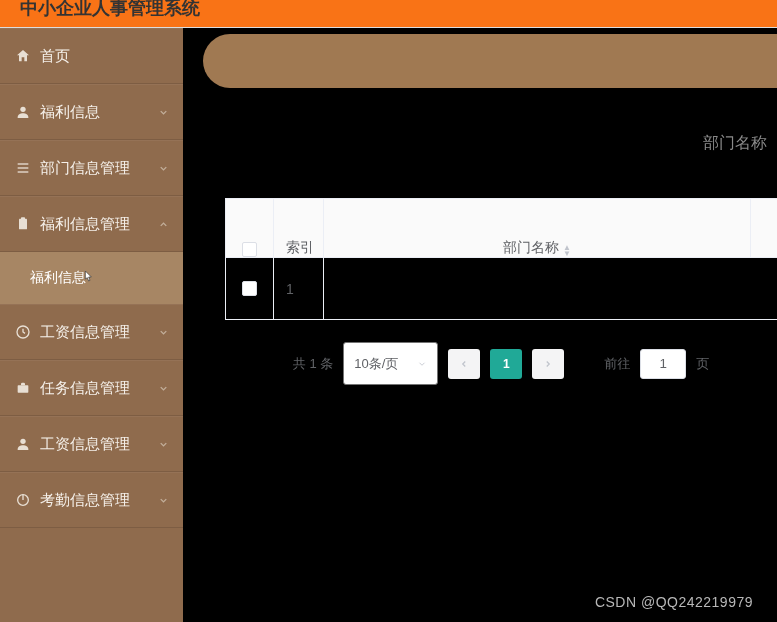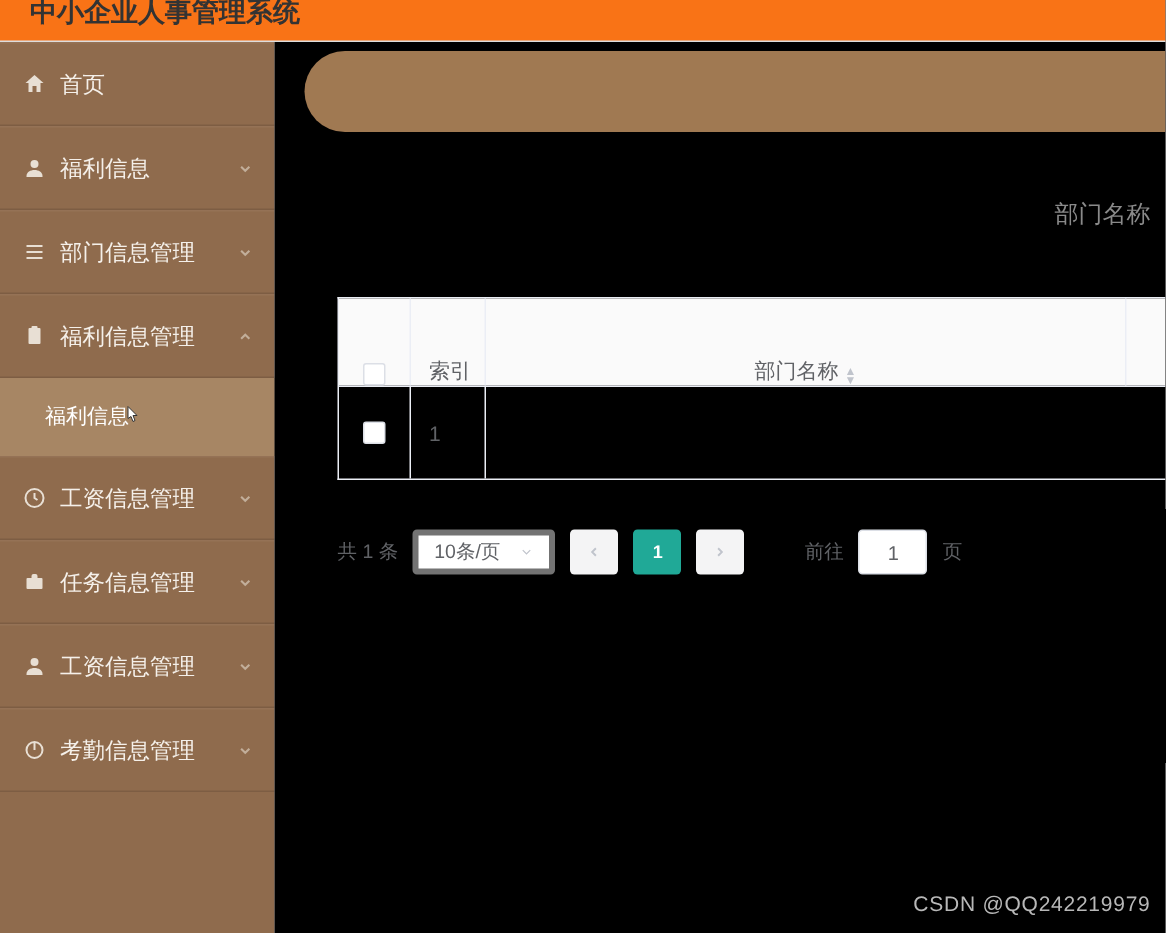--- a/index.html
+++ b/index.html
@@ -23,27 +23,27 @@
 .th { font-weight: 500; color: #606266; align-items: flex-end; }
 .col-check { width: 48px; }
 .col-index { width: 50px; justify-content: flex-start; padding-left: 12px; }
 .col-dept { flex: 1; }
 .col-last { width: 26px; border-right: none; }
 .tbody .trow { display: flex; height: 62px; border-top: 1px solid #ebeef5; }
 .td { color: #606266; }
 .checkbox { width: 15px; height: 15px; border: 1px solid #dcdfe6; border-radius: 2px; background: #fff; }
 .sort-caret { display: inline-flex; flex-direction: column; margin-left: 4px; line-height: 0; }
 .sort-caret span { font-size: 8px; color: #c0c4cc; line-height: 6px; }
-.pagination { display: flex; align-items: center; margin: 33px 0 0 42px; gap: 10px; color: #606266; font-size: 13px; }
-.page-select { width: 95px; height: 30px; border: 4px solid #737373; border-radius: 3px; display: flex; align-items: center; justify-content: space-between; padding: 0 10px; color: #606266; background: #fff; }
+.pagination { display: flex; align-items: center; margin: 22px 0 0 42px; gap: 10px; color: #606266; font-size: 13px; justify-content: center; }
+.page-select { width: 95px; height: 43px; border: 1px solid #737373; border-radius: 3px; display: flex; align-items: center; justify-content: space-between; padding: 0 10px; color: #606266; background: #fff; }
 .page-btn { width: 32px; height: 30px; border-radius: 3px; display: flex; align-items: center; justify-content: center; font-size: 12px; }
 .page-btn.disabled { background: #f4f4f5; color: #c0c4cc; }
 .page-btn.active { background: #20a997; color: #fff; font-weight: bold; }
 .page-input { width: 46px; height: 30px; border: 1px solid #dcdfe6; border-radius: 3px; text-align: center; color: #606266; background: #fff; }
-.watermark { position: absolute; right: 10px; bottom: 12px; color: #b8b8b8; font-size: 14px; letter-spacing: 0.5px; }
+.watermark { position: absolute; right: 24px; bottom: 12px; color: #b8b8b8; font-size: 14px; letter-spacing: 0.5px; }
 svg { display: block; }
 </style>
 </head>
 <body>
 
 <div class="header">
   <div class="header-title">中小企业人事管理系统</div>
 </div>
 
 <div class="container">

